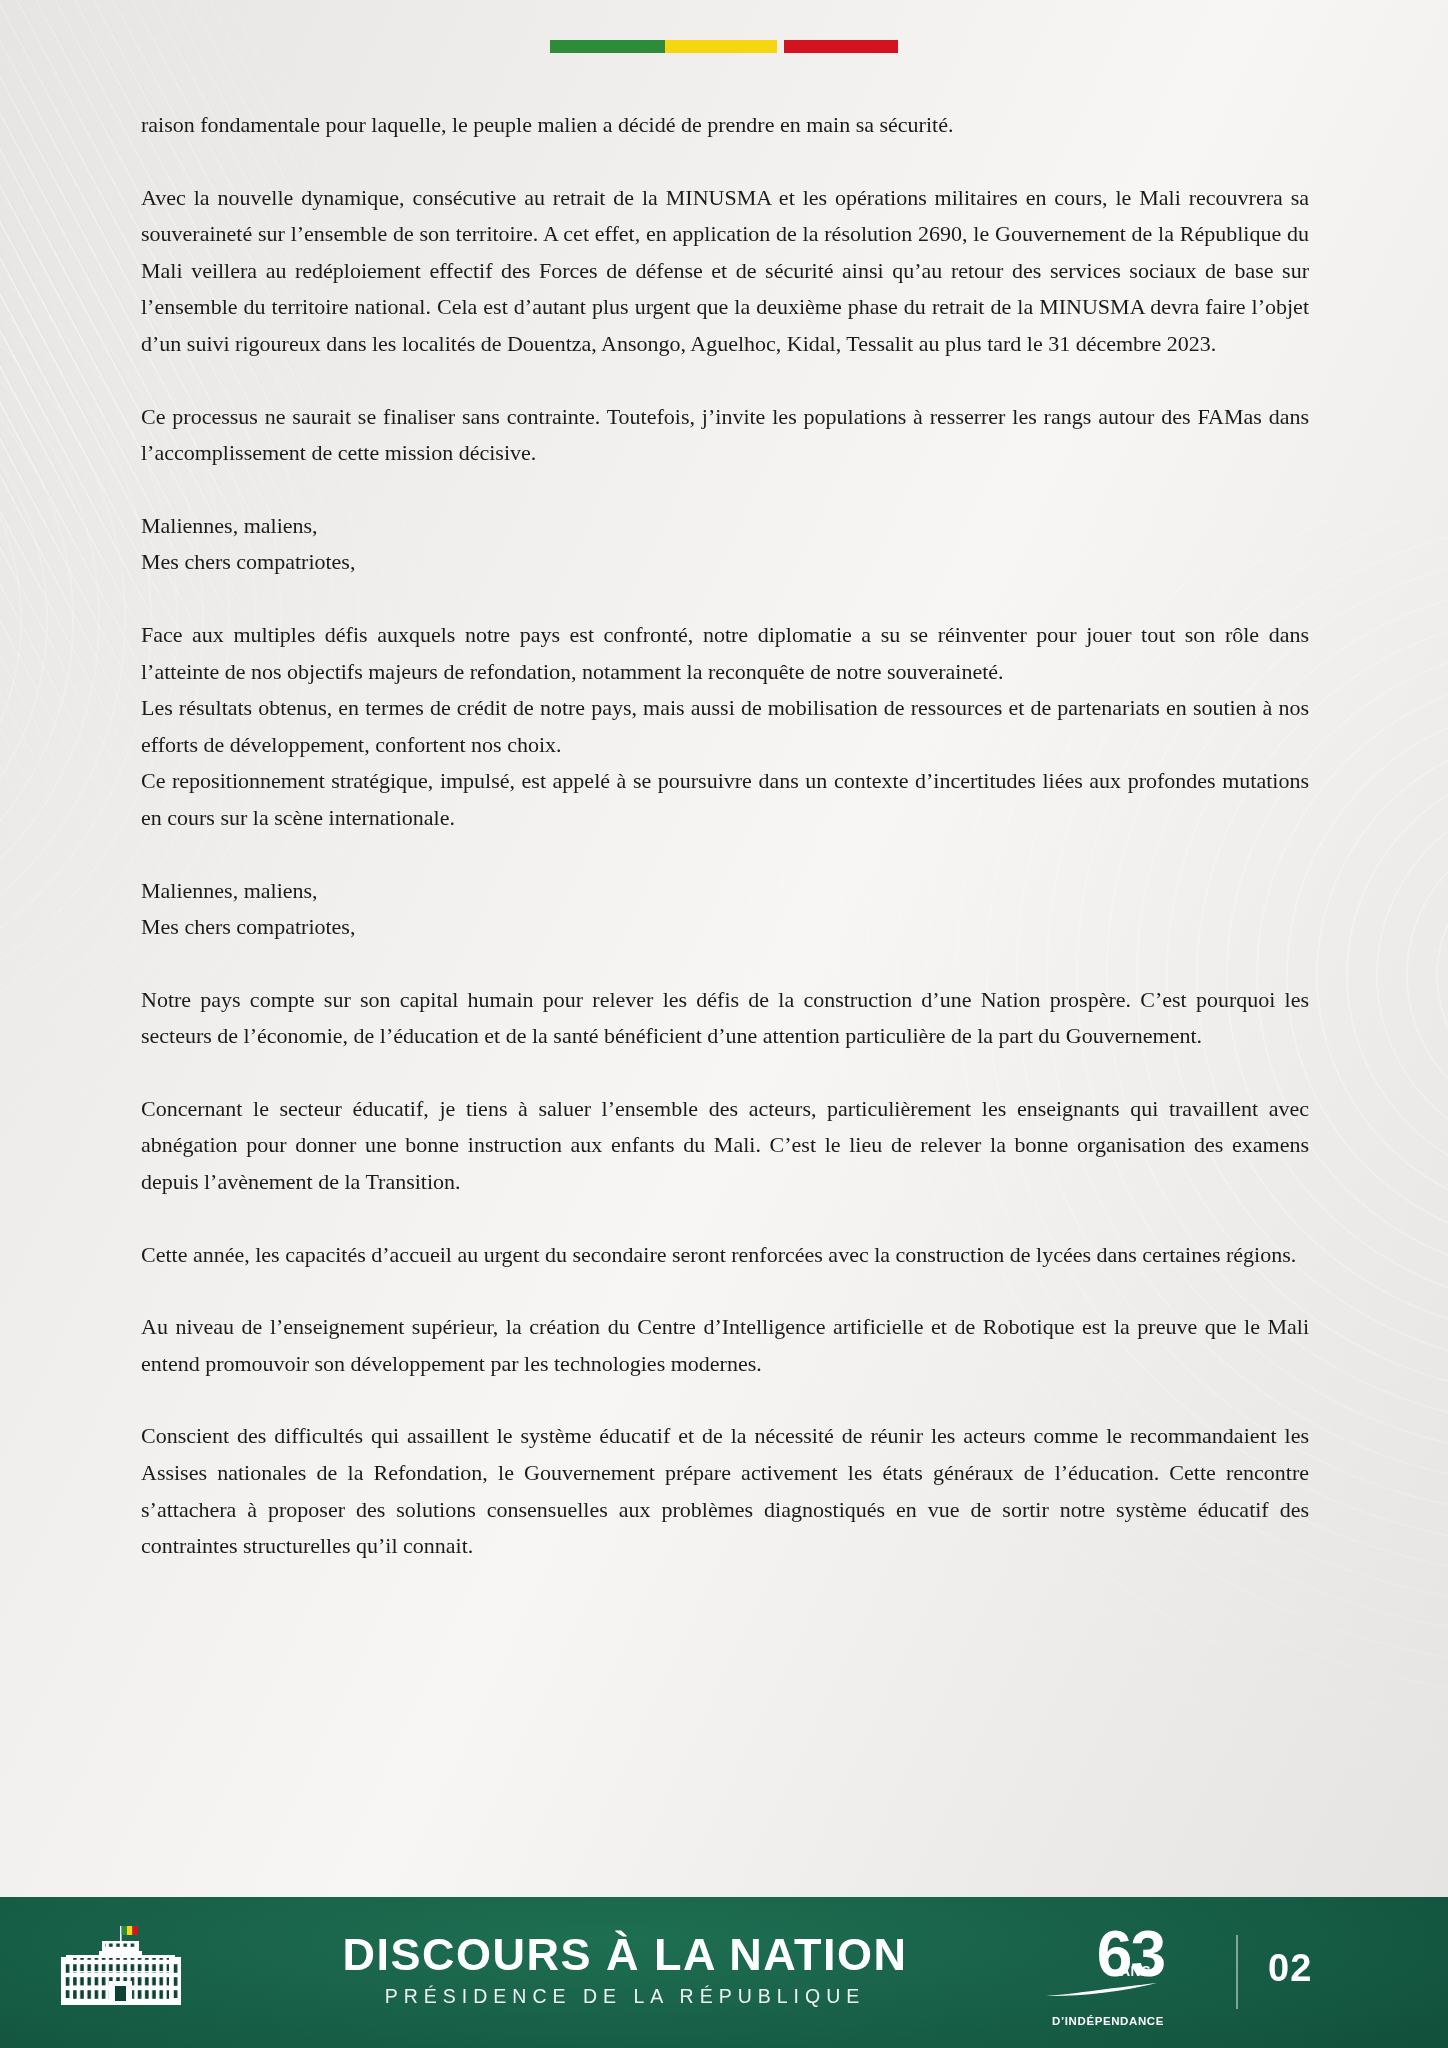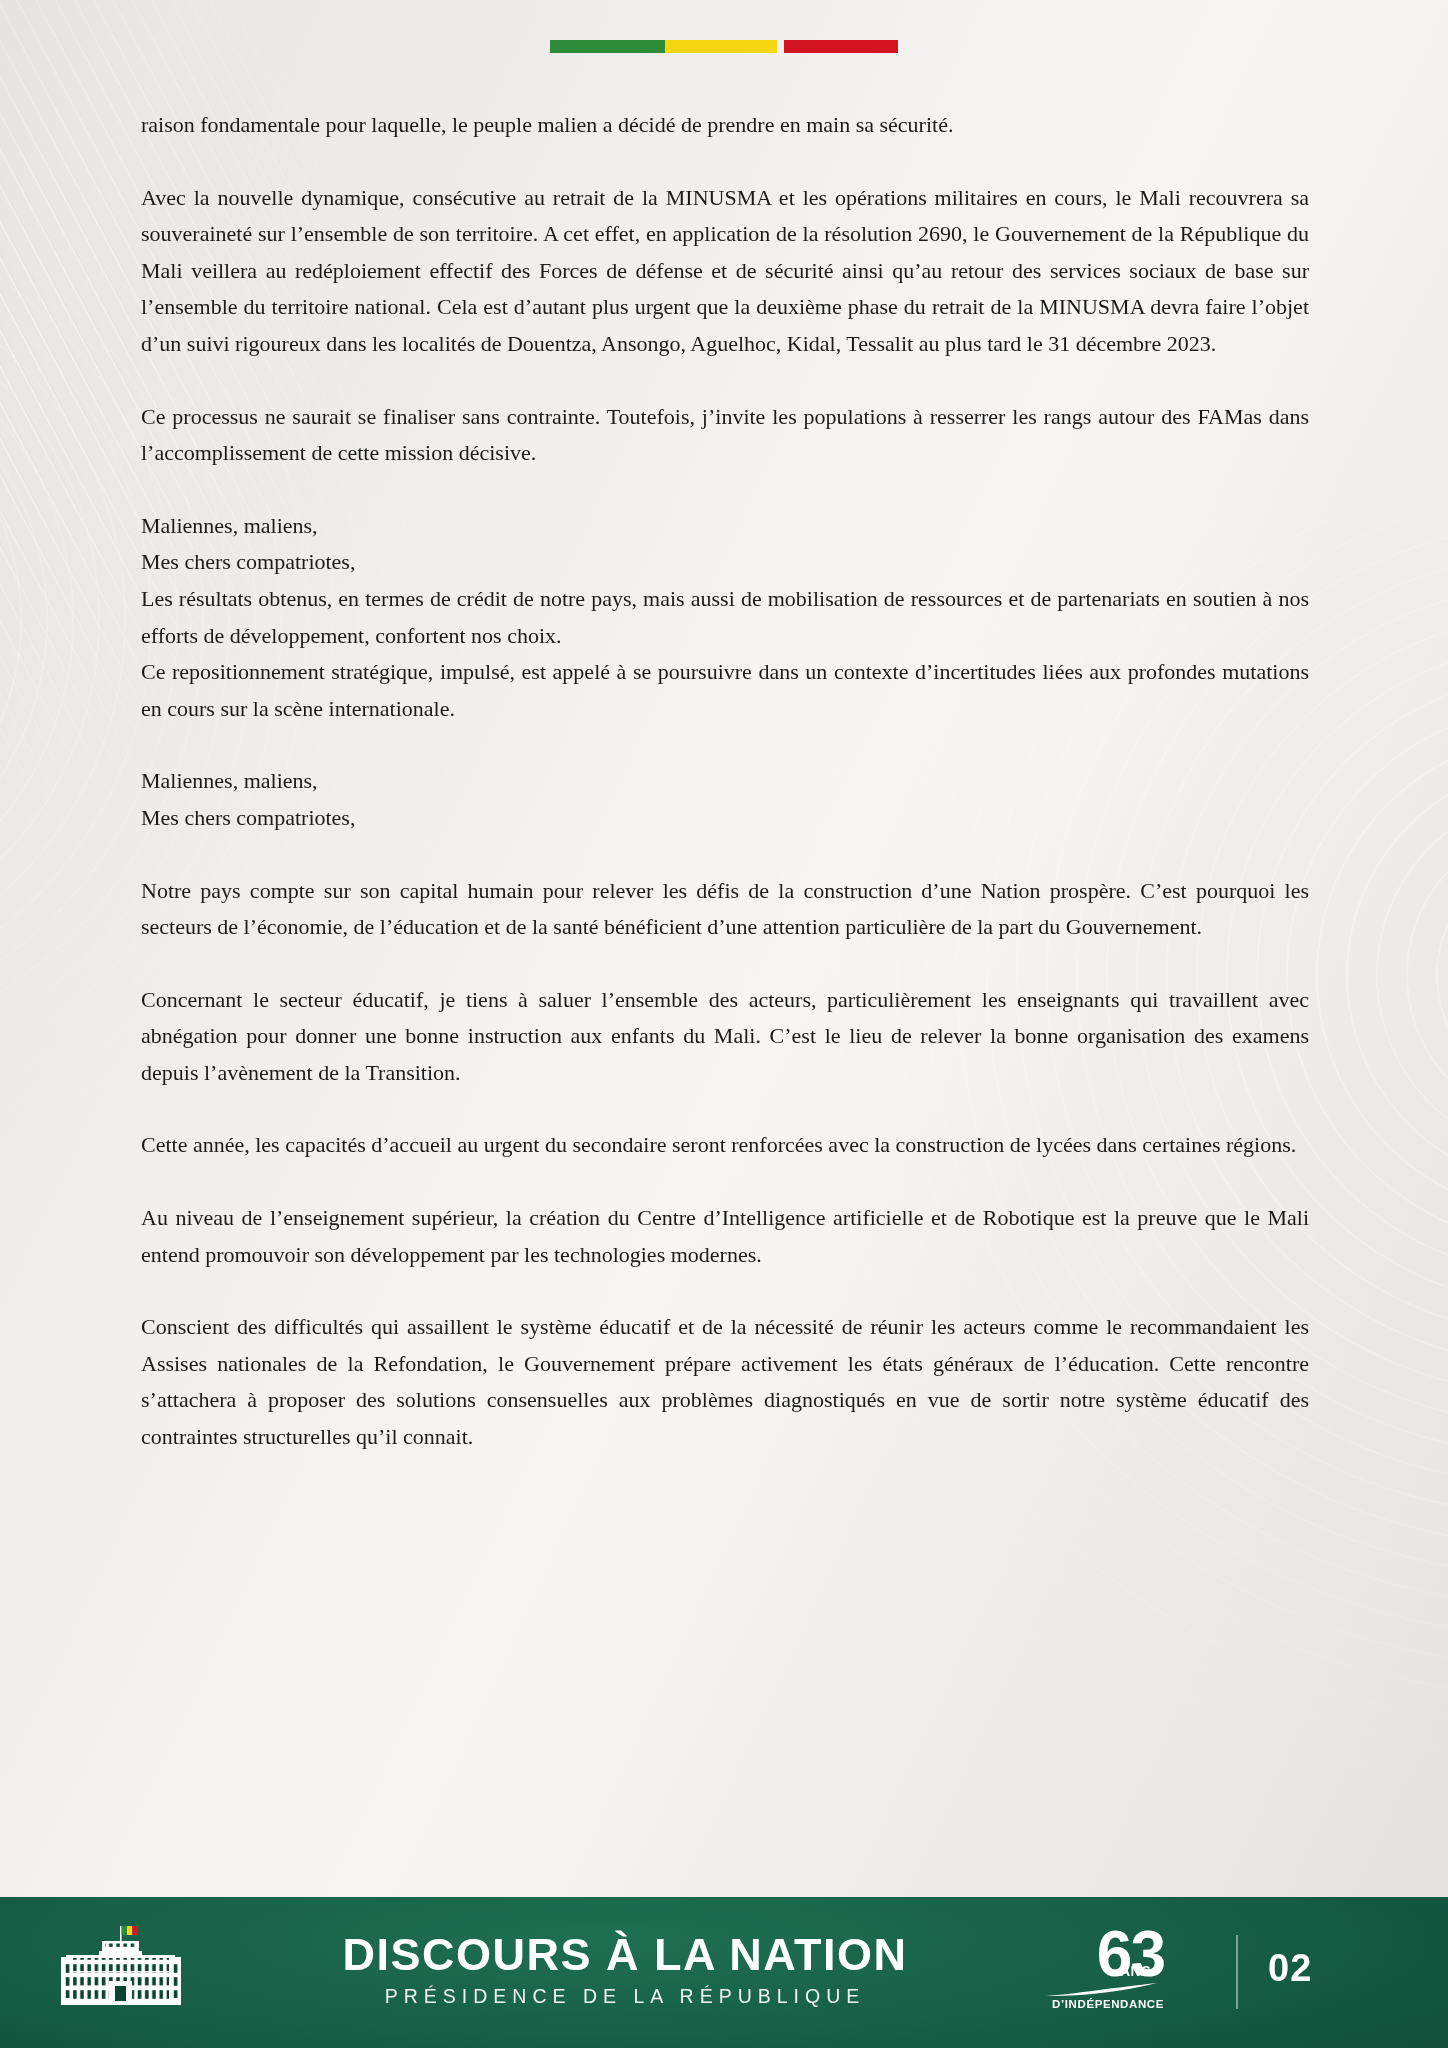--- a/index.html
+++ b/index.html
@@ -57,21 +57,21 @@
   }
   .palace{position:absolute;left:57px;top:26px;width:128px;height:96px;}
   .footer-titles{position:absolute;left:625px;top:34px;transform:translateX(-50%);text-align:center;white-space:nowrap;}
   .footer-title{margin:0;font-size:45px;font-weight:800;letter-spacing:1.5px;line-height:1.05;}
   .footer-subtitle{margin-top:7px;font-size:19.5px;font-weight:400;letter-spacing:6px;color:#eef4f1;}
   .anniv{position:absolute;left:1046px;top:28px;width:118px;text-align:right;}
   .anniv-top{position:relative;height:58px;}
   .anniv-number{font-size:64px;font-weight:800;line-height:58px;letter-spacing:-2px;}
   .anniv-ans{position:absolute;left:74px;bottom:4px;font-size:14px;font-weight:700;letter-spacing:.5px;}
   .anniv-swoosh{display:block;margin-top:-2px;}
-  .anniv-label{margin-top:1px;font-size:11.5px;font-weight:700;letter-spacing:.6px;white-space:nowrap;}
+  .anniv-label{margin-top:18px;font-size:11.5px;font-weight:700;letter-spacing:.6px;white-space:nowrap;}
   .footer-divider{position:absolute;left:1236px;top:38px;width:2px;height:74px;background:rgba(255,255,255,.45);}
   .page-number{position:absolute;left:1268px;top:50px;font-size:38px;font-weight:700;letter-spacing:1px;}
 </style>
 </head>
 <body>
 
 <div class="page">
 
   <div class="pattern-topleft"></div>
   <div class="pattern-arcs-right"></div>
@@ -84,20 +84,21 @@
   </div>
 
   <main class="document-body">
       <p>raison fondamentale pour laquelle, le peuple malien a décidé de prendre en main sa sécurité.</p>
       <p class="gap">Avec la nouvelle dynamique, consécutive au retrait de la MINUSMA et les opérations militaires en cours, le Mali recouvrera sa souveraineté sur l’ensemble de son territoire. A cet effet, en application de la résolution 2690, le Gouvernement de la République du Mali veillera au redéploiement effectif des Forces de défense et de sécurité ainsi qu’au retour des services sociaux de base sur l’ensemble du territoire national. Cela est d’autant plus urgent que la deuxième phase du retrait de la MINUSMA devra faire l’objet d’un suivi rigoureux dans les localités de Douentza, Ansongo, Aguelhoc, Kidal, Tessalit au plus tard le 31 décembre 2023.</p>
       <p class="gap">Ce processus ne saurait se finaliser sans contrainte. Toutefois, j’invite les populations à resserrer les rangs autour des FAMas dans l’accomplissement de cette mission décisive.</p>
       <p class="gap no-justify">
         <span class="pline">Maliennes, maliens,</span>
         <span class="pline">Mes chers compatriotes,</span>
       </p>
+      <p class="gap">Face aux multiples défis auxquels notre pays est confronté, notre diplomatie a su se réinventer pour jouer tout son rôle dans l’atteinte de nos objectifs majeurs de refondation, notamment la reconquête de notre souveraineté.</p>
       <p>Les résultats obtenus, en termes de crédit de notre pays, mais aussi de mobilisation de ressources et de partenariats en soutien à nos efforts de développement, confortent nos choix.</p>
       <p>Ce repositionnement stratégique, impulsé, est appelé à se poursuivre dans un contexte d’incertitudes liées aux profondes mutations en cours sur la scène internationale.</p>
       <p class="gap no-justify">
         <span class="pline">Maliennes, maliens,</span>
         <span class="pline">Mes chers compatriotes,</span>
       </p>
       <p class="gap">Notre pays compte sur son capital humain pour relever les défis de la construction d’une Nation prospère. C’est pourquoi les secteurs de l’économie, de l’éducation et de la santé bénéficient d’une attention particulière de la part du Gouvernement.</p>
       <p class="gap">Concernant le secteur éducatif, je tiens à saluer l’ensemble des acteurs, particulièrement les enseignants qui travaillent avec abnégation pour donner une bonne instruction aux enfants du Mali. C’est le lieu de relever la bonne organisation des examens depuis l’avènement de la Transition.</p>
       <p class="gap">Cette année, les capacités d’accueil au urgent du secondaire seront renforcées avec la construction de lycées dans certaines régions.</p>
       <p class="gap">Au niveau de l’enseignement supérieur, la création du Centre d’Intelligence artificielle et de Robotique est la preuve que le Mali entend promouvoir son développement par les technologies modernes.</p>

